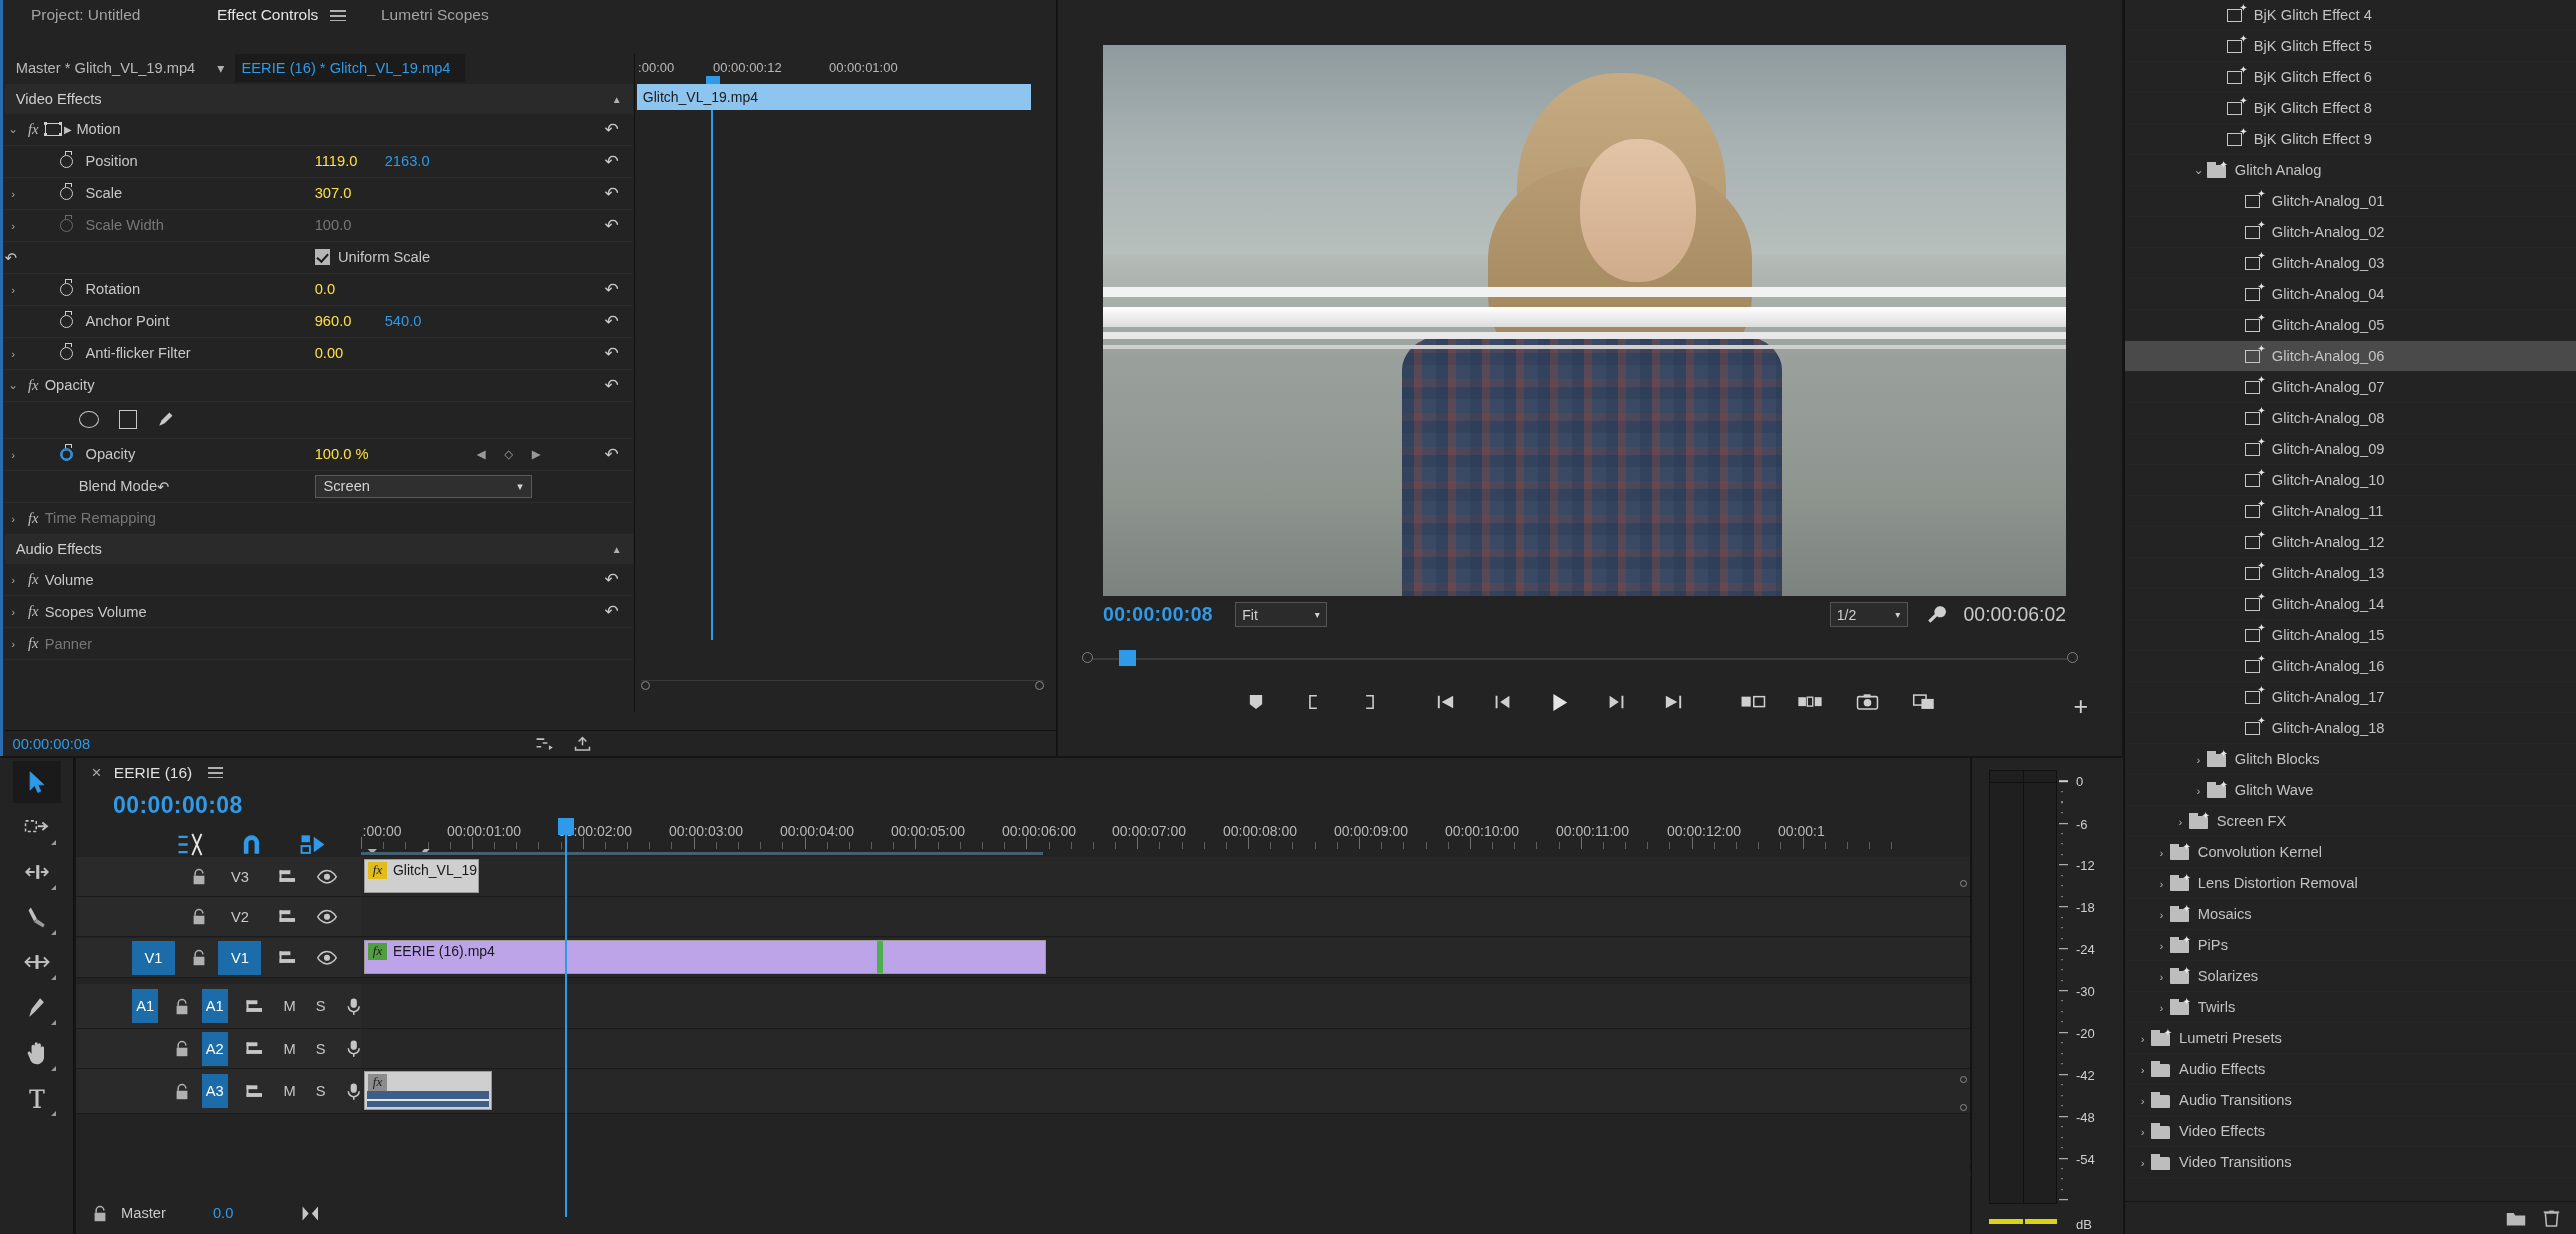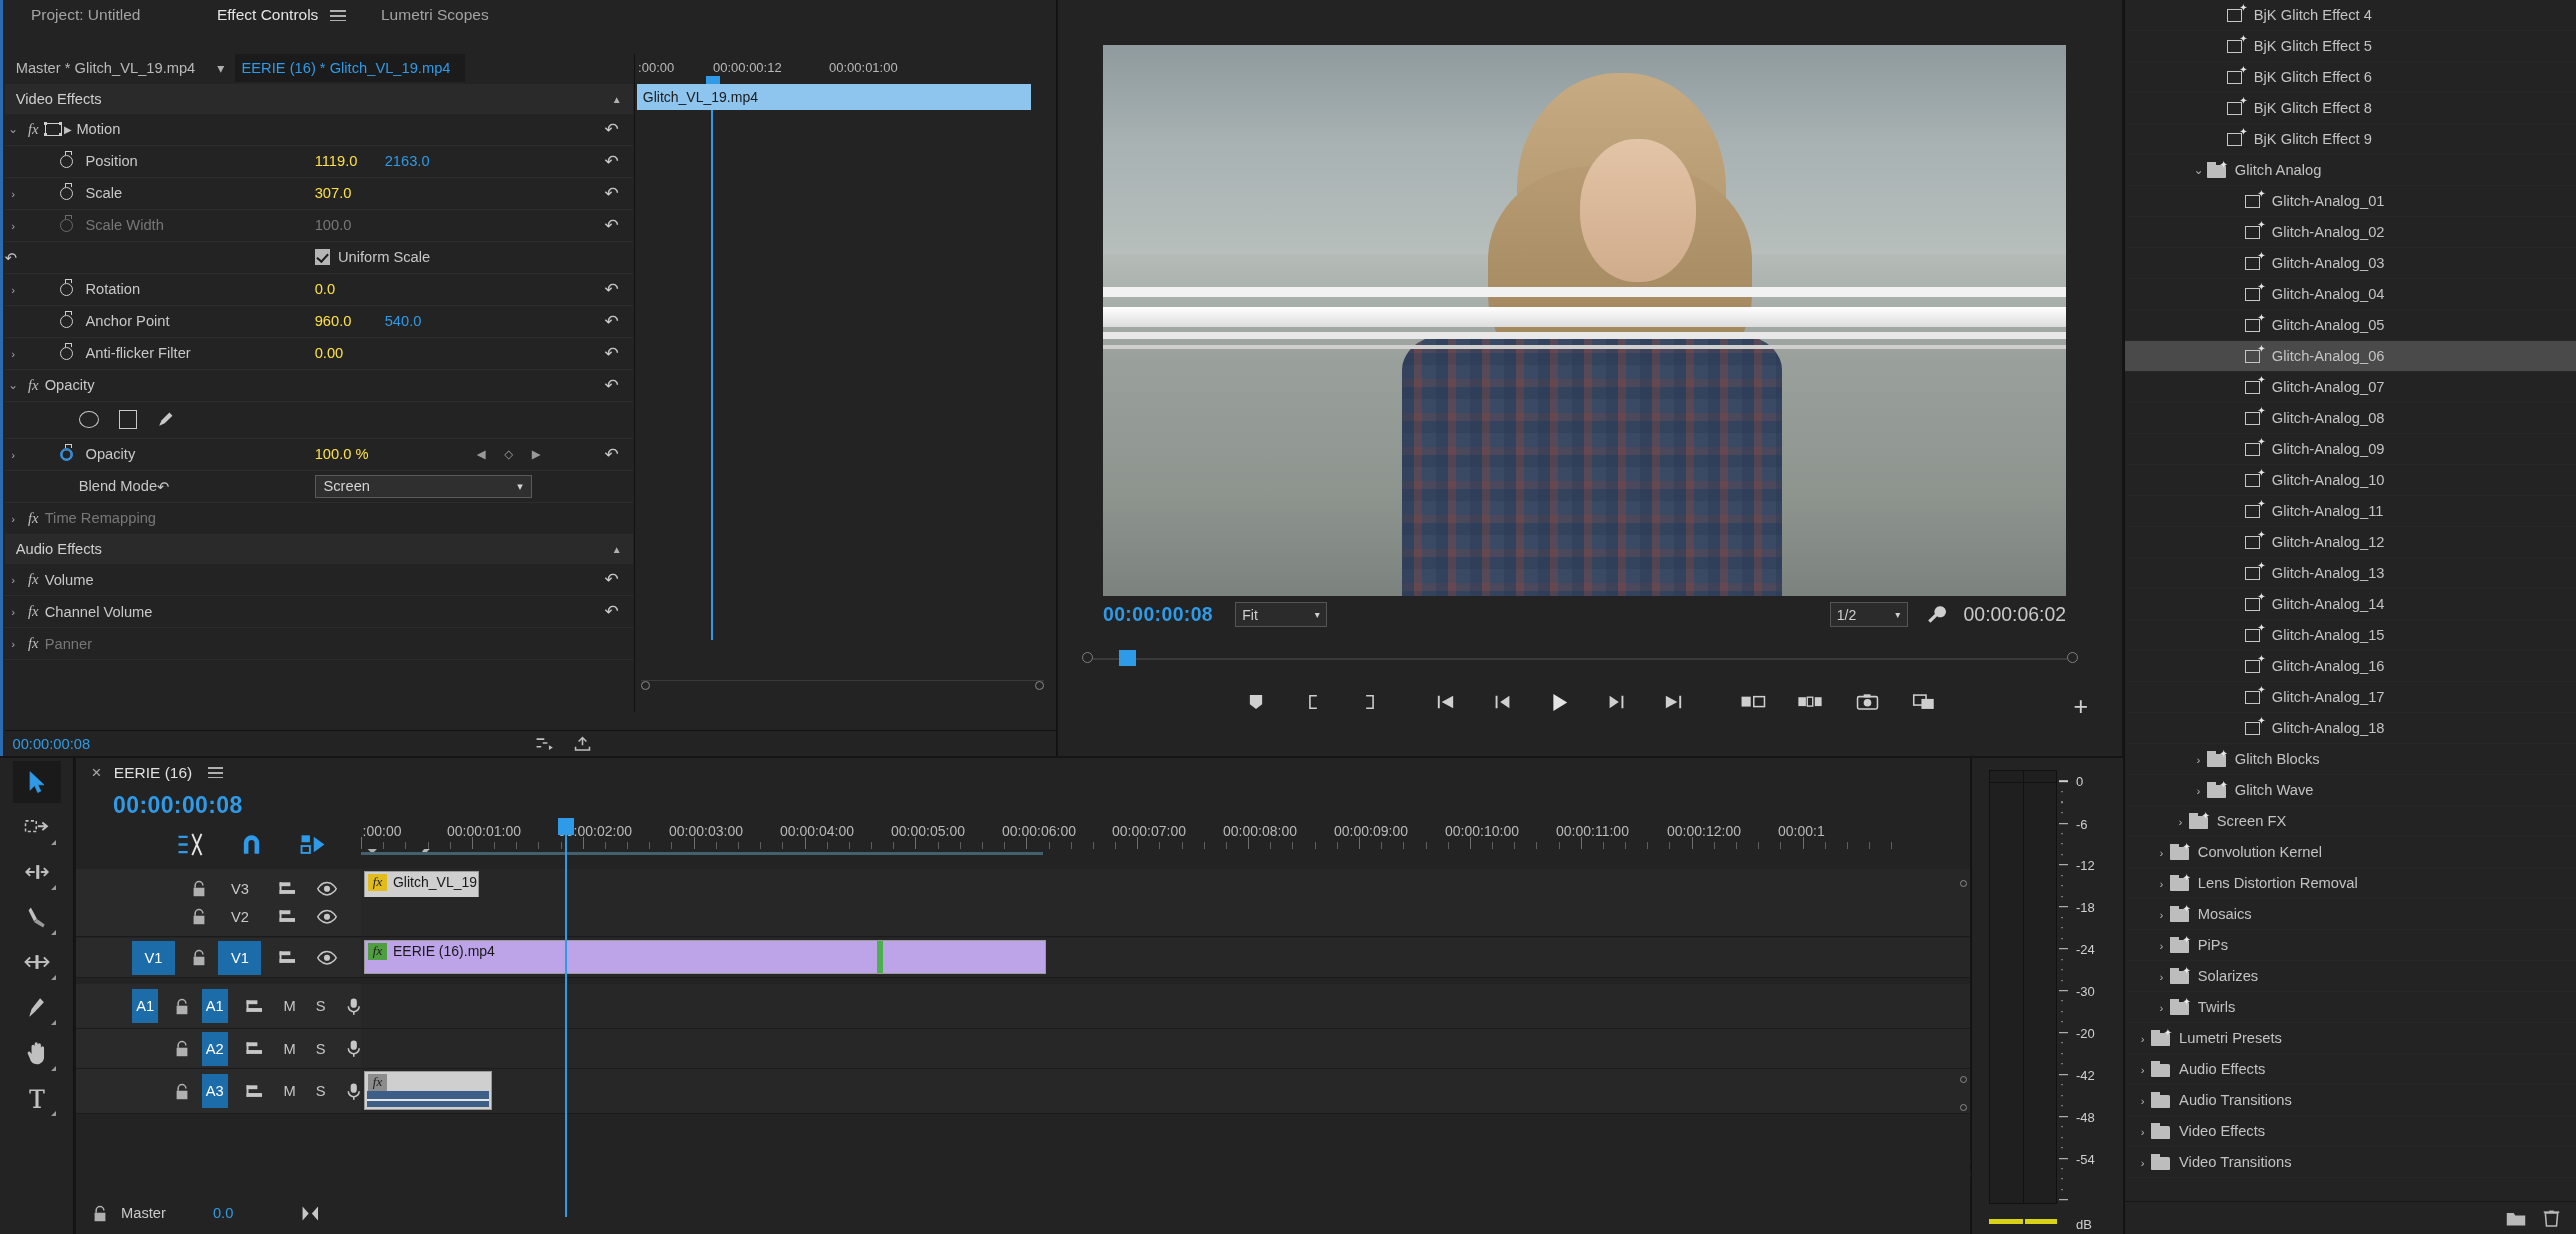--- a/index.html
+++ b/index.html
@@ -389,21 +389,21 @@
 
       <div class="ec-row">
         <span class="twisty">›</span>
         <span class="fx">fx</span>
         <span class="lbl">Volume</span>
         <span class="reset">↶</span>
       </div>
       <div class="ec-row">
         <span class="twisty">›</span>
         <span class="fx">fx</span>
-        <span class="lbl">Channel Volume</span>
+        <span class="lbl">Scopes Volume</span>
         <span class="reset">↶</span>
       </div>
       <div class="ec-row dim">
         <span class="twisty">›</span>
         <span class="fx">fx</span>
         <span class="lbl">Panner</span>
       </div>
     </div>
 
     <div class="ec-tl">
@@ -1071,21 +1071,21 @@
         <div class="tl-tick" style="left: 1464px;"></div>
         <div class="tl-tick" style="left: 1486px;"></div>
         <div class="tl-tick" style="left: 1508px;"></div>
         <div class="tl-tick" style="left: 1530px;"></div>
       </div>
     <div class="tl-workbar">
       <div class="tl-wb-in" style="left:0; width:682px;"></div>
     </div>
 
     <div class="tl-tracks" id="tl-tracks">
-        <div class="trk" style="top: 12px; height: 40px; padding-left: 40px;">
+        <div class="trk" style="top: 0px; height: 40px; padding-left: 40px;">
           <div class="trk-head">
             <span class="src-pill empty"></span>
             <span class="lockicon">
               <svg width="14" height="17" viewBox="0 0 18 22">
                 <path d="M4 10 V7 a5 5 0 0 1 10 0" stroke="#b0b0b0" stroke-width="2" fill="none"></path>
                 <rect x="2" y="10" width="14" height="11" fill="#b0b0b0"></rect>
               </svg>
             </span>
             <span class="trk-name">V3</span>
             <span class="trk-icons">

